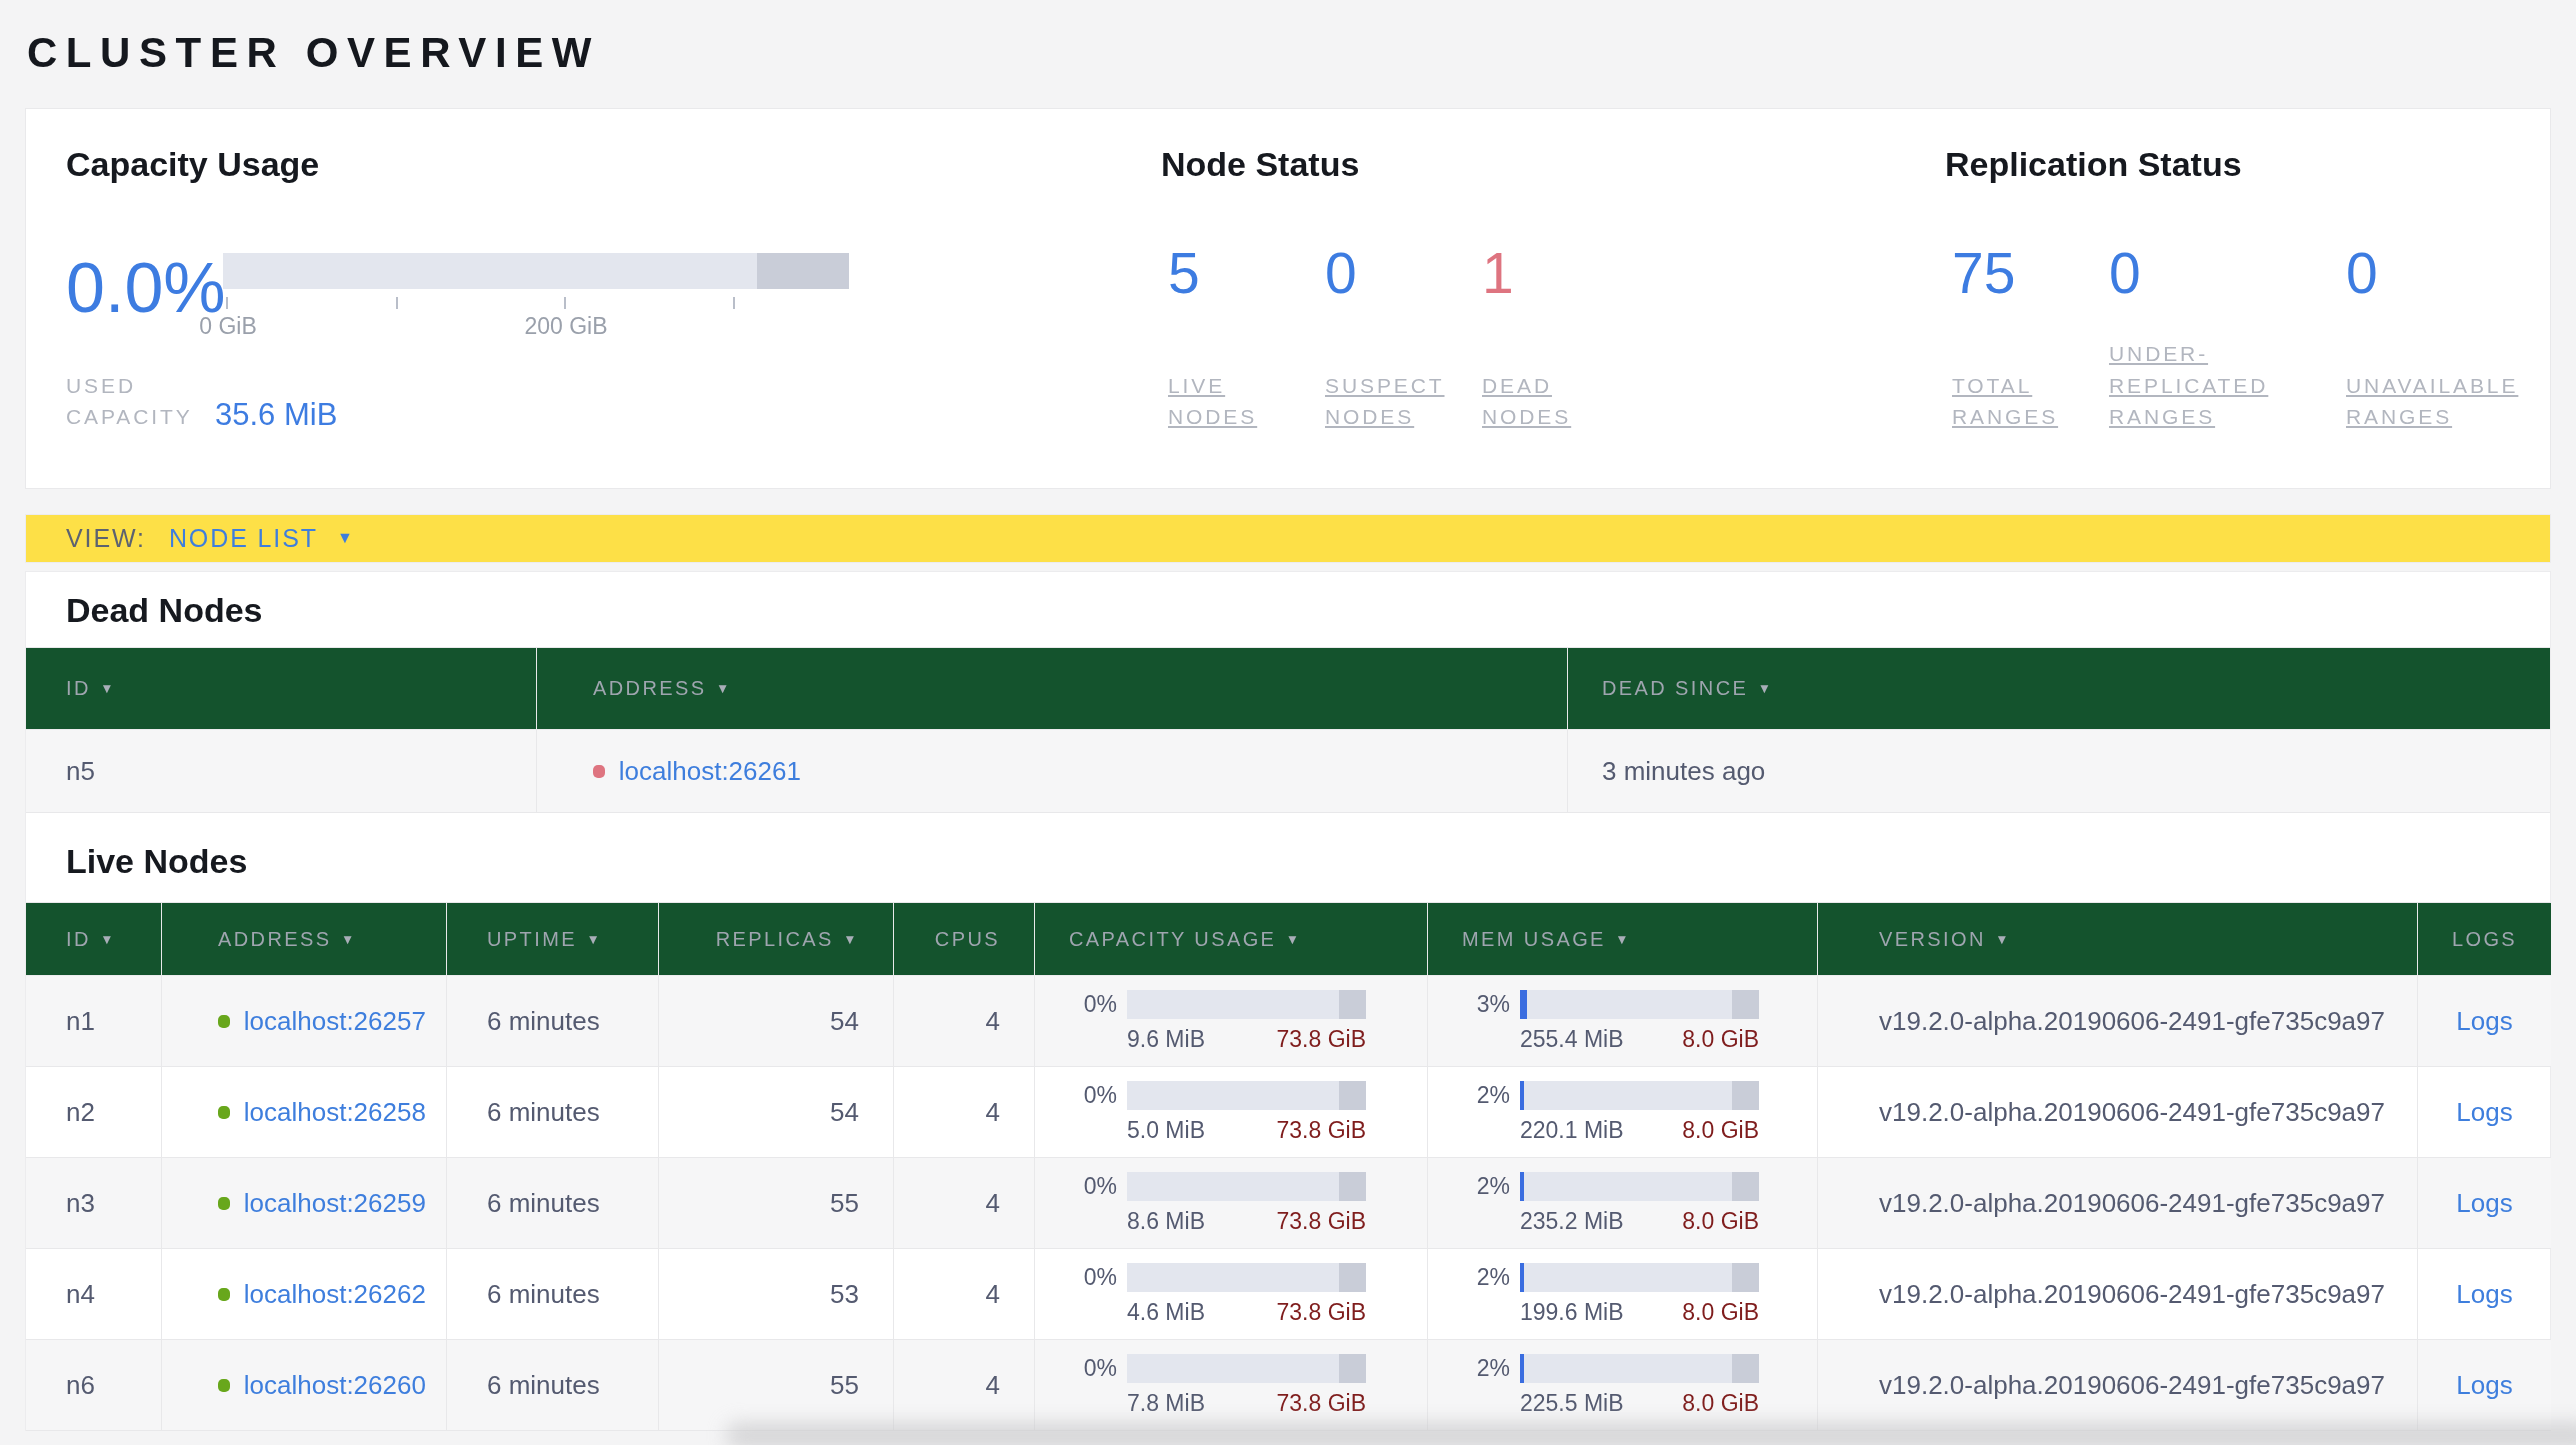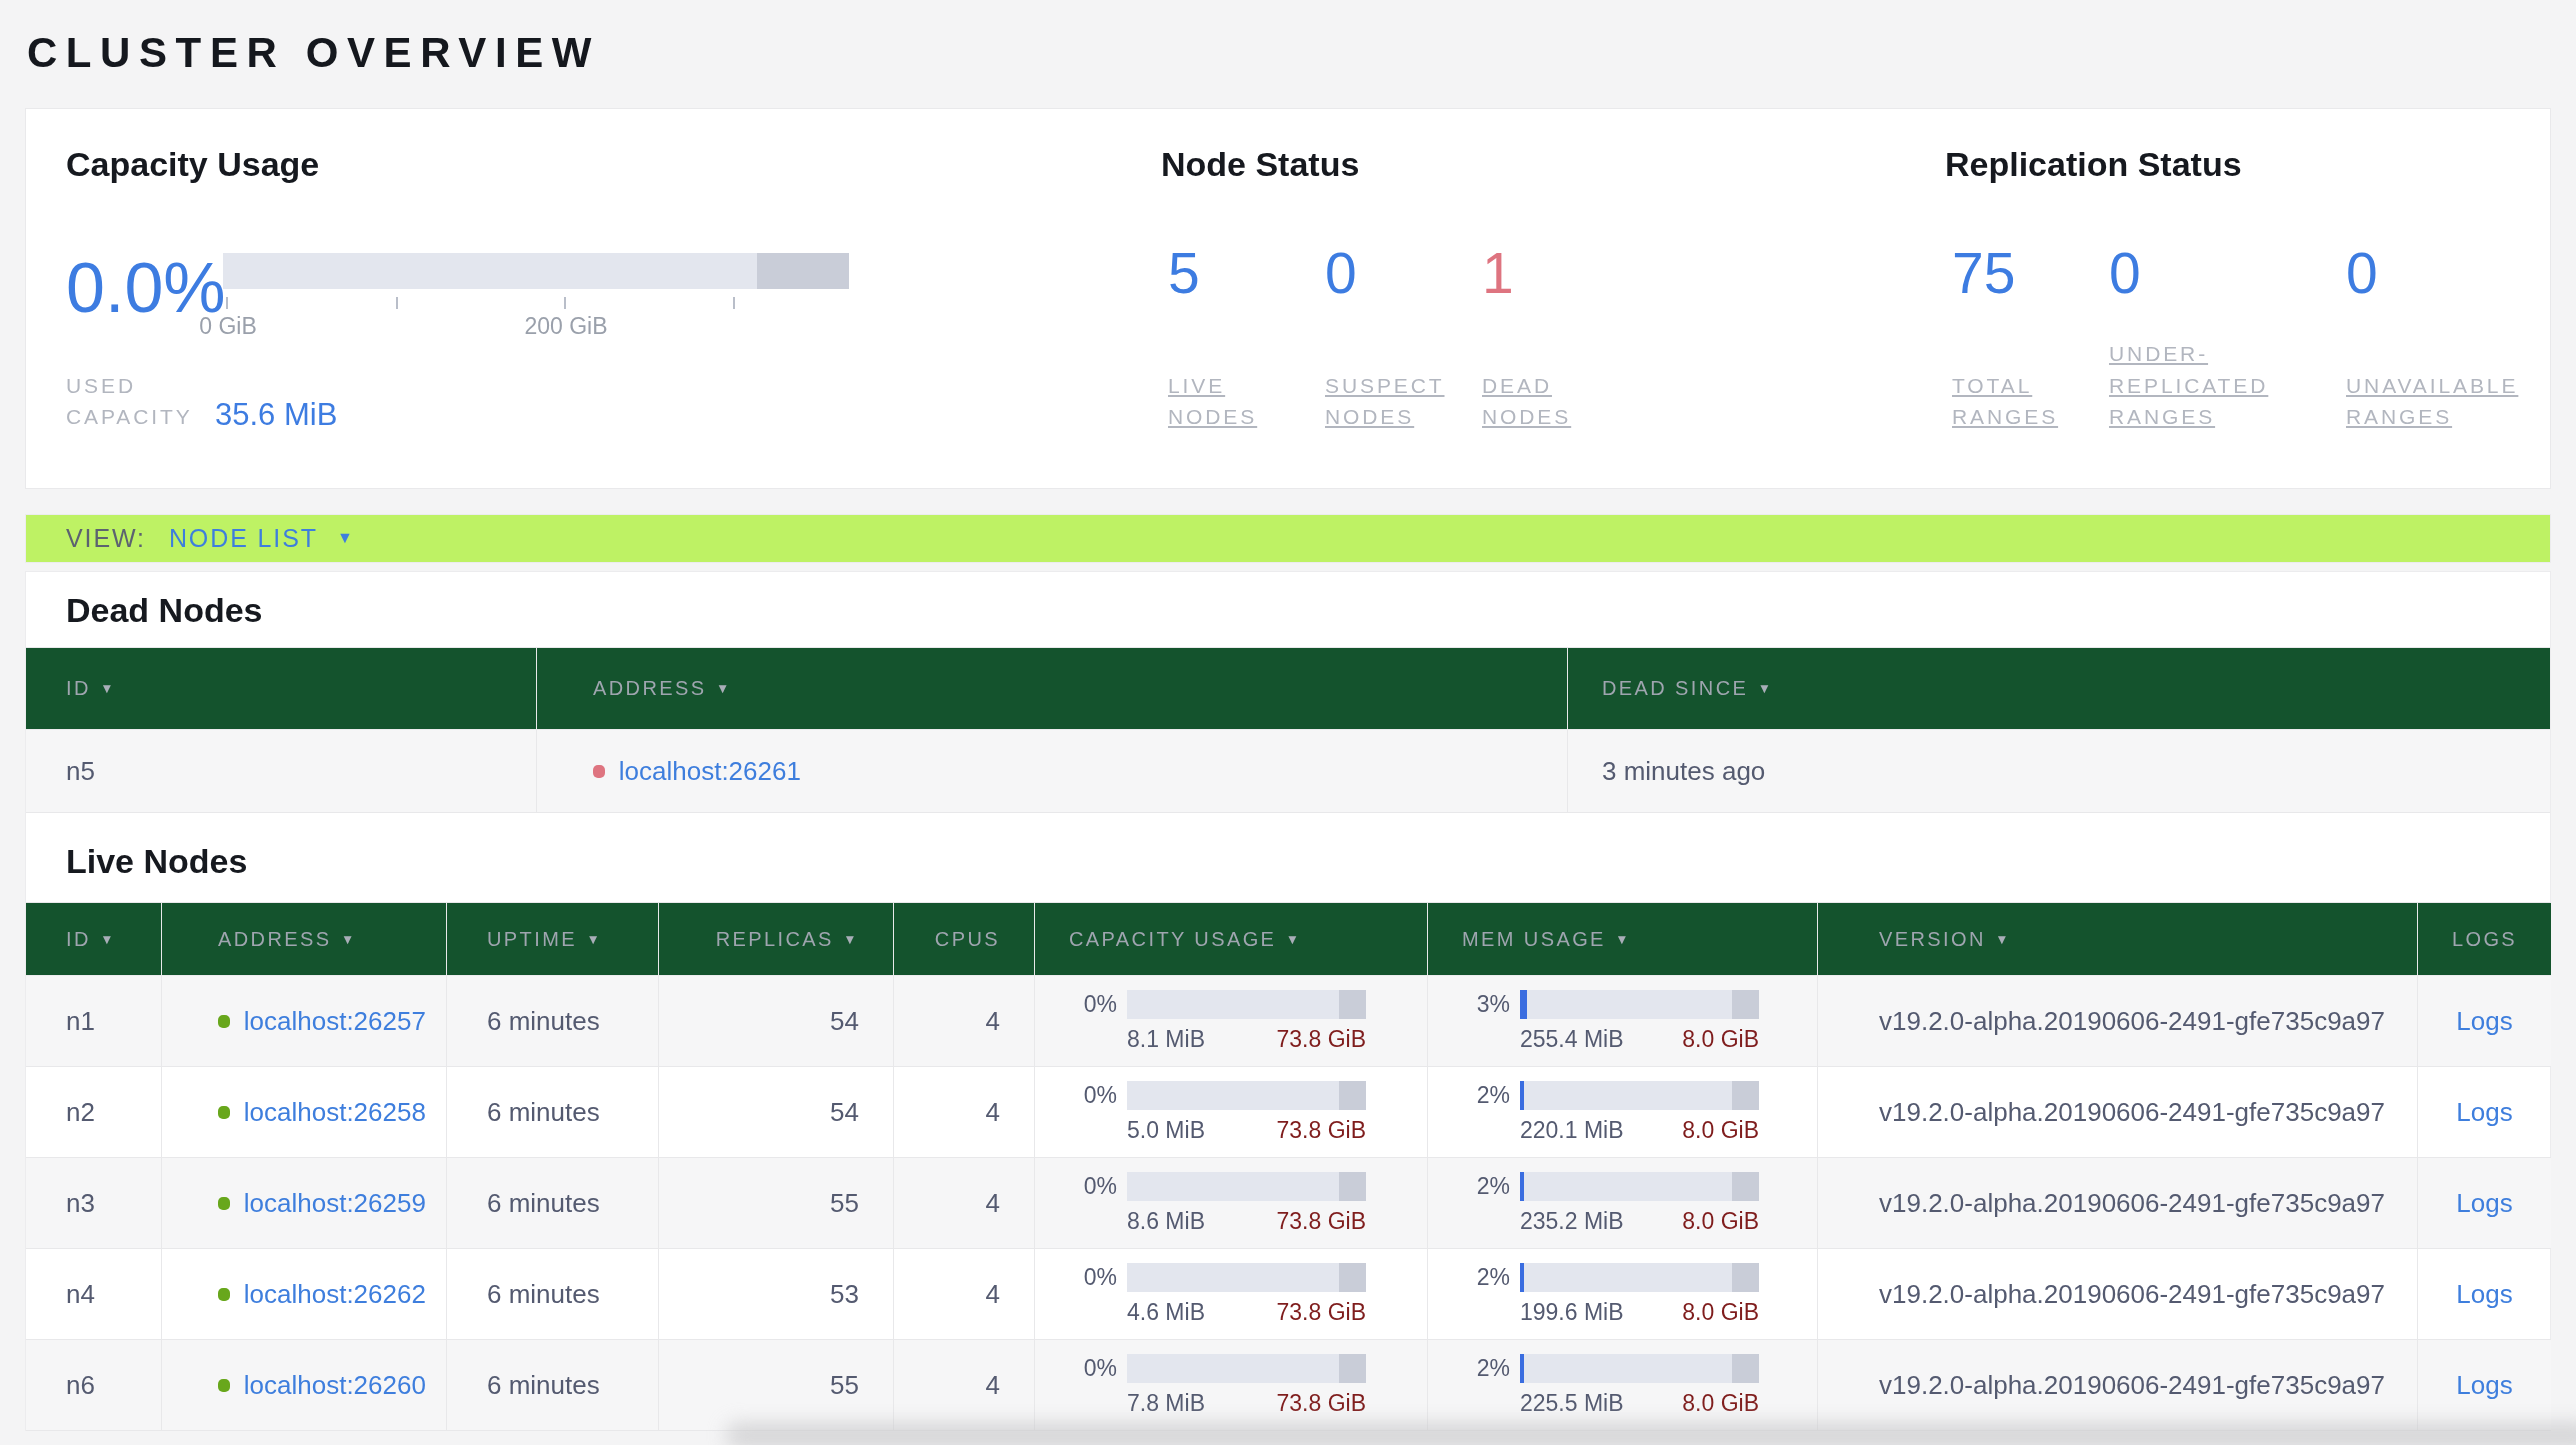--- a/index.html
+++ b/index.html
@@ -57,21 +57,21 @@
   .bs-1 { left:1142px; } .bs-2 { left:1299px; } .bs-3 { left:1456px; }
   .bs-4 { left:1926px; } .bs-5 { left:2083px; } .bs-6 { left:2320px; }
   .big-num { font-size:57px; font-weight:500; line-height:1; color:#3d7ce1; }
   .big-num.red { color:#de7480; }
   .big-stat .caps-label { width:143px;text-decoration:underline; }
   .bs-5 .caps-label { width:181px; }
   .bs-6 .caps-label { width:186px; }
 
   
   .view-bar {
-    margin-top:25px; width:2526px; height:49px; background:#bef264;
+    margin-top:25px; width:2526px; height:49px; background:#fde047;
     border:1px solid #ececee; display:flex; align-items:center; padding-left:40px;text-align:center;
   }
   .view-label { font-size:25px; letter-spacing:1.9px; color:#5c6270; }
   .view-select {
     margin-left:23px; display:flex; align-items:center; cursor:pointer;
     font-size:25px; letter-spacing:1.9px; color:#3e7edd;
   }
   .view-caret { font-size:16px; margin-left:19px; color:#3e7edd; }
 
   
@@ -266,21 +266,21 @@
         <div class="cell r-align b-l c-cpus odd">4</div>
         <div class="cell b-l usage-cell odd">
           <div class="bar-line">
             <span class="pct c-cap-pct">0%</span>
             <span class="cellbar">
               <span class="cellbar-fill c-cap-fill" style="width: 0%;"></span>
               <span class="cellbar-dark"></span>
             </span>
           </div>
           <div class="val-line">
-            <span class="val-used c-cap-used">8.1 MiB</span>
+            <span class="val-used c-cap-used">9.6 MiB</span>
             <span class="val-total c-cap-total">73.8 GiB</span>
           </div>
         </div>
         <div class="cell b-l usage-cell odd">
           <div class="bar-line">
             <span class="pct c-mem-pct">3%</span>
             <span class="cellbar">
               <span class="cellbar-fill c-mem-fill" style="width: 3%;"></span>
               <span class="cellbar-dark"></span>
             </span>

